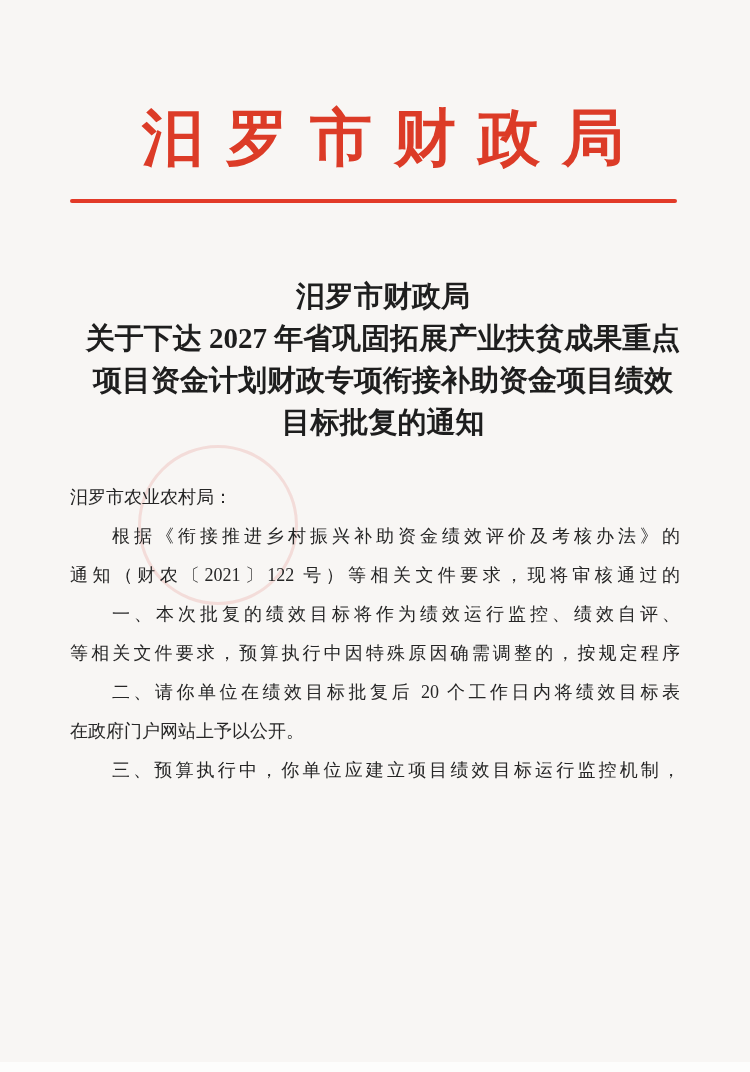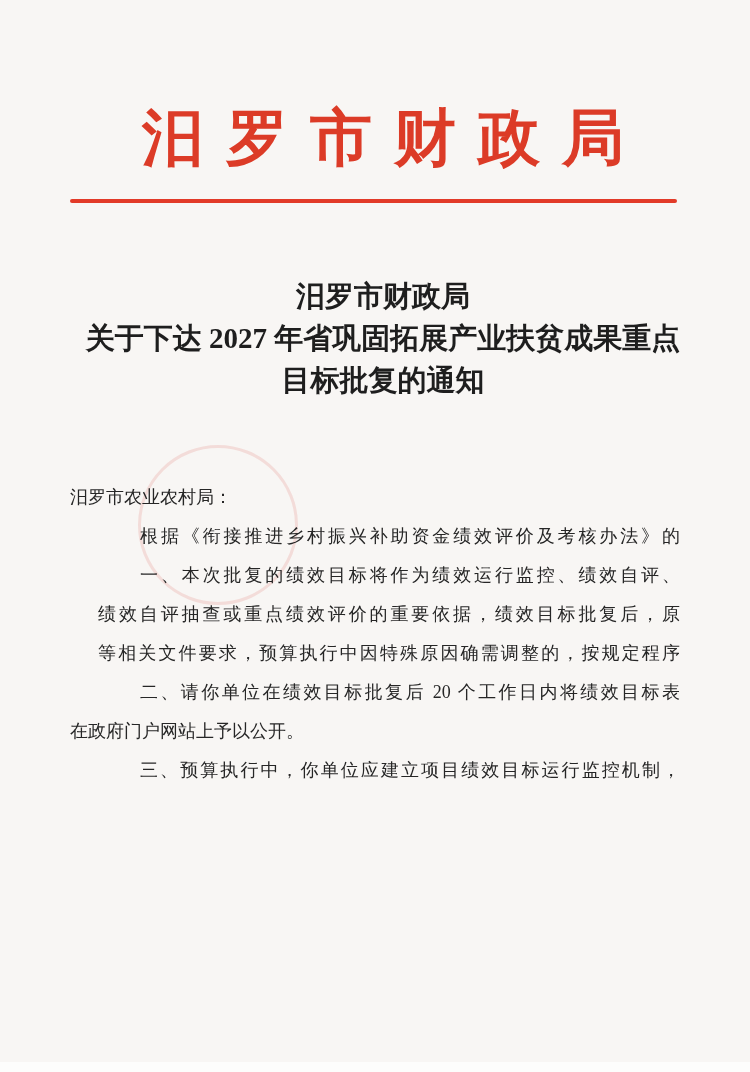--- a/index.html
+++ b/index.html
@@ -60,21 +60,20 @@
     line-height:39px;
     color:var(--ink,#262626);
   }
   .body-line{
     height:39px;
     overflow:visible;
   }
   .body-line.fill{
     text-align:justify;
     text-align-last:justify;
-    margin-left:28px;
     -moz-text-align-last:justify;
   }
   .body-line.indent{
     text-indent:42px;
   }
   .scan-edge{
     position:absolute;
     left:0;right:0;bottom:0;
     height:10px;
     background:#fdfdfc;
@@ -85,30 +84,31 @@
 
 <div class="page">
 
   <div class="letterhead">汨罗市财政局</div>
 
   <div class="red-rule"></div>
 
   <div class="title-block">
     <div class="title-line">汨罗市财政局</div>
       <div class="title-line">关于下达 2027 年省巩固拓展产业扶贫成果重点</div>
+      <div class="title-line">项目资金计划财政专项衔接补助资金项目绩效</div>
       <div class="title-line">目标批复的通知</div>
   </div>
 
   <div class="seal-circle"></div>
 
   <div class="body-block">
     <div class="body-line">汨罗市农业农村局：</div>
       <div class="body-line indent fill">根据《衔接推进乡村振兴补助资金绩效评价及考核办法》的</div>
+      <div class="body-line fill">通知（财农〔2021〕122 号）等相关文件要求，现将审核通过的</div>
       <div class="body-line indent fill">一、本次批复的绩效目标将作为绩效运行监控、绩效自评、</div>
-      <div class="body-line fill">绩效自评抽查或重点绩效评价的重要依据，绩效目标批复后，原</div>
       <div class="body-line fill">等相关文件要求，预算执行中因特殊原因确需调整的，按规定程序</div>
       <div class="body-line indent fill">二、请你单位在绩效目标批复后 20 个工作日内将绩效目标表</div>
       <div class="body-line">在政府门户网站上予以公开。</div>
       <div class="body-line indent fill">三、预算执行中，你单位应建立项目绩效目标运行监控机制，</div>
   </div>
 
   <div class="scan-edge"></div>
 
 </div>
 

